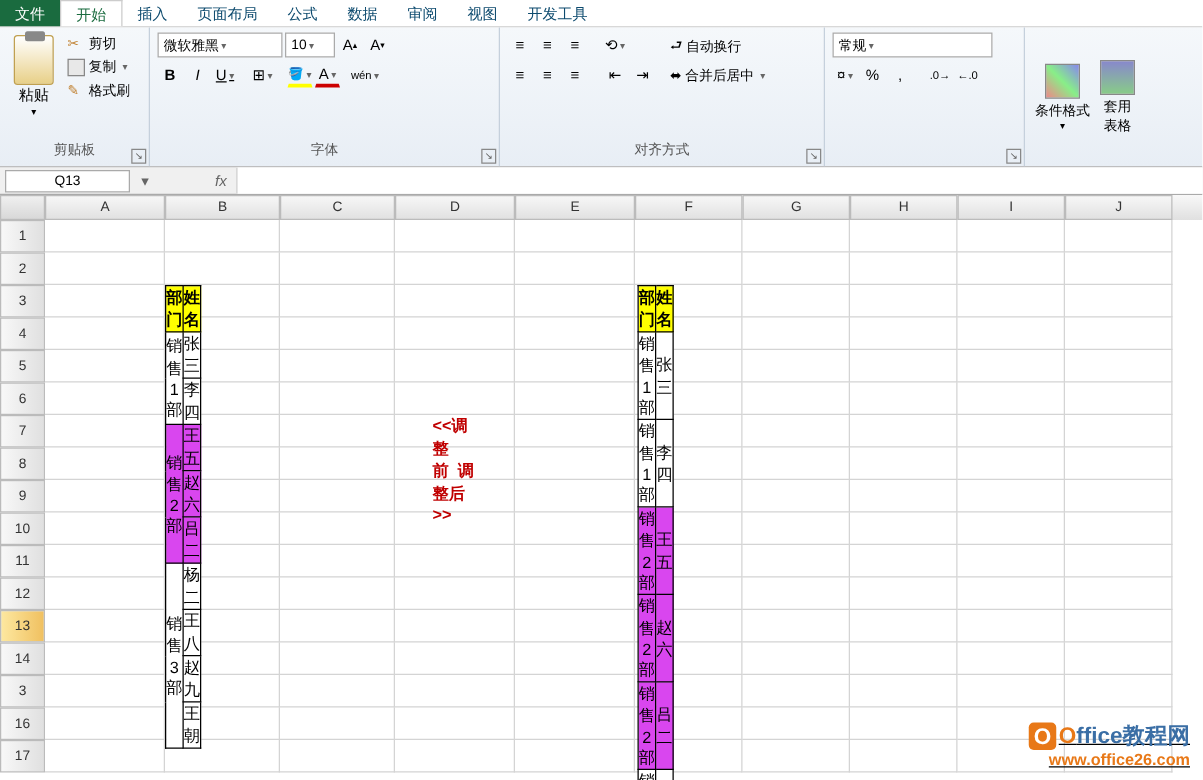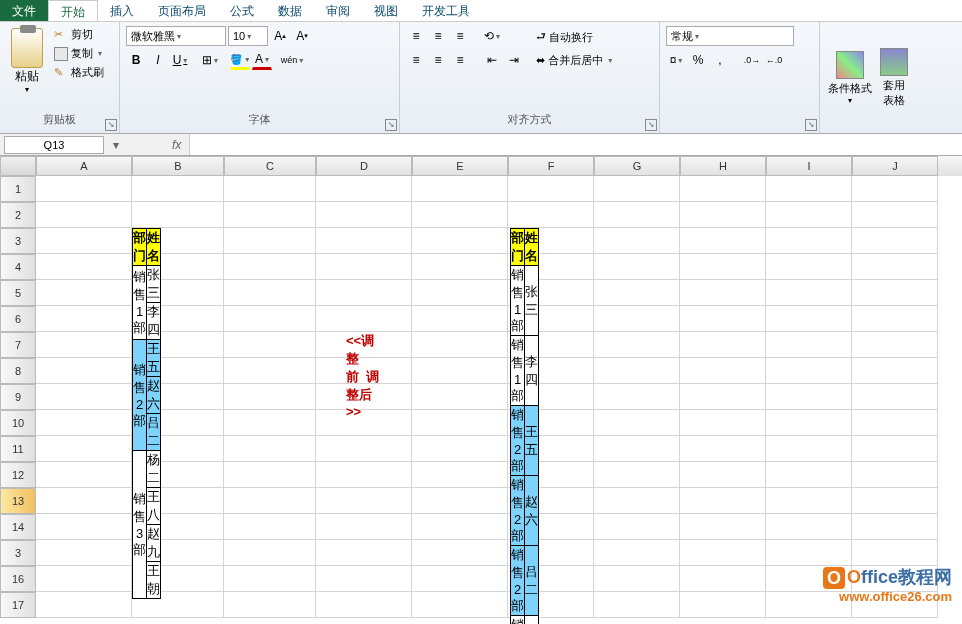--- a/index.html
+++ b/index.html
@@ -64,28 +64,28 @@
     .cells { position: relative; flex: 1; }
     .gridlines { position: absolute; inset: 0; }
     .cell-row { display: flex; height: 26px; }
     .cell { border-right: 1px solid #d4d4d4; border-bottom: 1px solid #d4d4d4; }
     
     
     .data-overlay { position: absolute; top: 0; left: 0; }
     .tbl { position: absolute; border-collapse: collapse; }
     .tbl td { border: 1px solid #000; text-align: center; font-size: 13px; height: 26px; background: #fff; }
     .tbl .hdr { background: #ffff00; font-weight: bold; }
-    .tbl .hl { background: #7dd3fc; }
+    .tbl .hl { background: #d946ef; }
     .tbl1 { top: 52px; left: 96px; }
     .tbl1 td { width: 92px; }
     .tbl2 { top: 52px; left: 474px; }
     .tbl2 td { width: 85px; }
     .annotation { position: absolute; top: 156px; left: 310px; color: #c00000; font-size: 13px; font-weight: bold; }
     
-    .watermark { position: absolute; bottom: 20px; right: 10px; text-align: right; }
+    .watermark { position: absolute; bottom: 9px; right: 10px; text-align: right; text-decoration: underline; }
     .wm-top { font-size: 18px; font-weight: bold; }
     .wm-top .o-letter { color: #e87817; }
     .wm-top .rest { color: #3a6ea5; }
     .wm-url { color: #e87817; font-size: 13px; font-weight: bold; }
     .wm-logo { display: inline-block; width: 22px; height: 22px; background: #e87817; border-radius: 4px; color: #fff; text-align: center; line-height: 22px; font-weight: bold; margin-right: 2px; vertical-align: middle; }
     
     .dd-arrow::after { content: "▾"; font-size: 8px; margin-left: 2px; color: #666; }
   </style>
 </head>
 <body>

